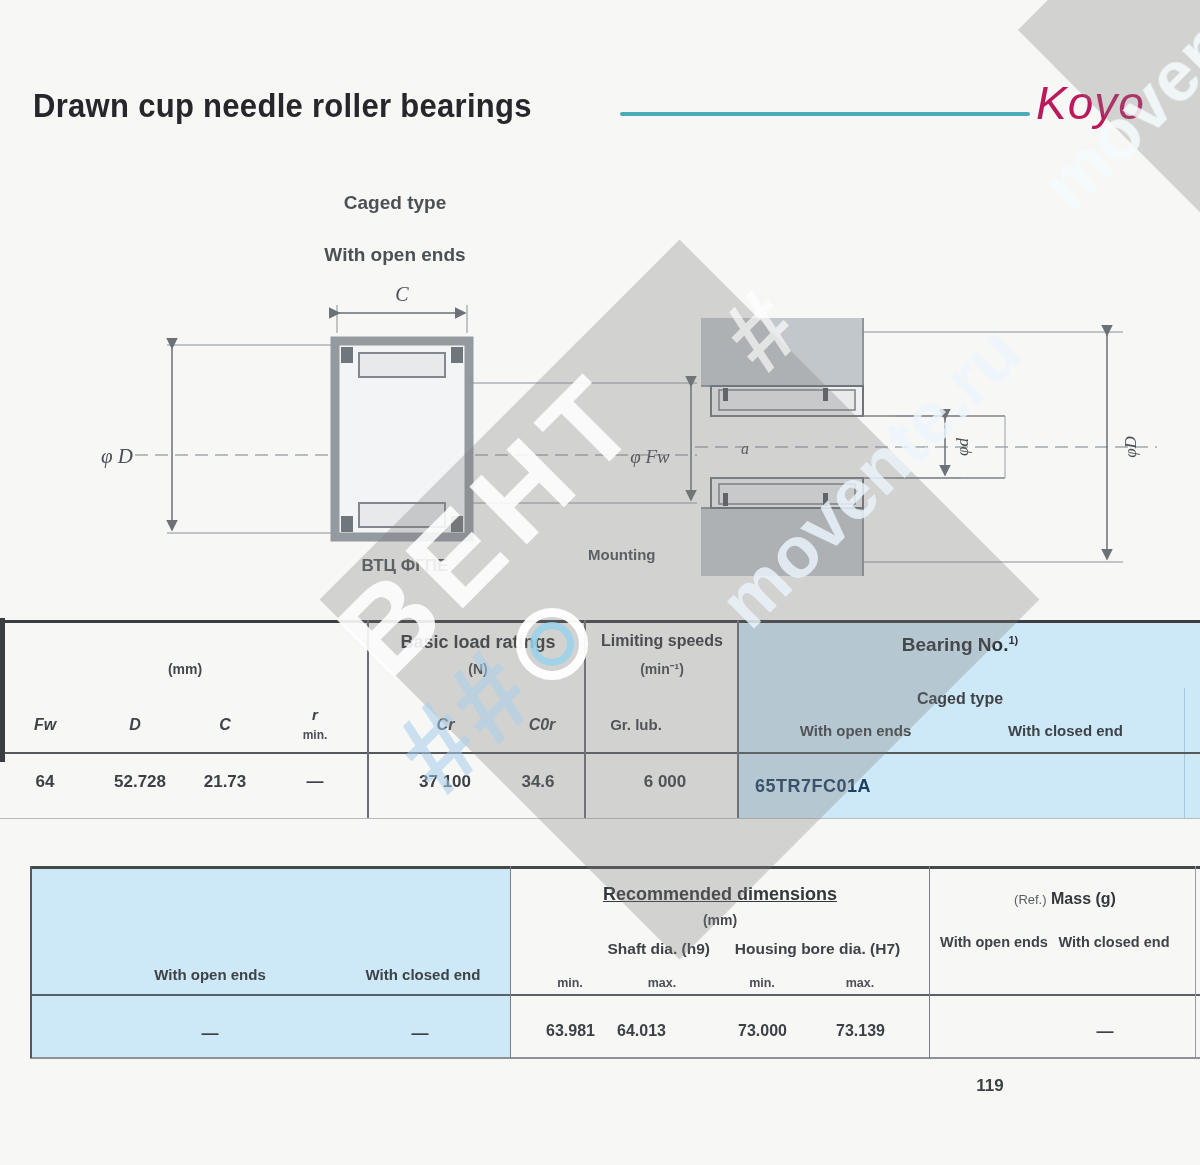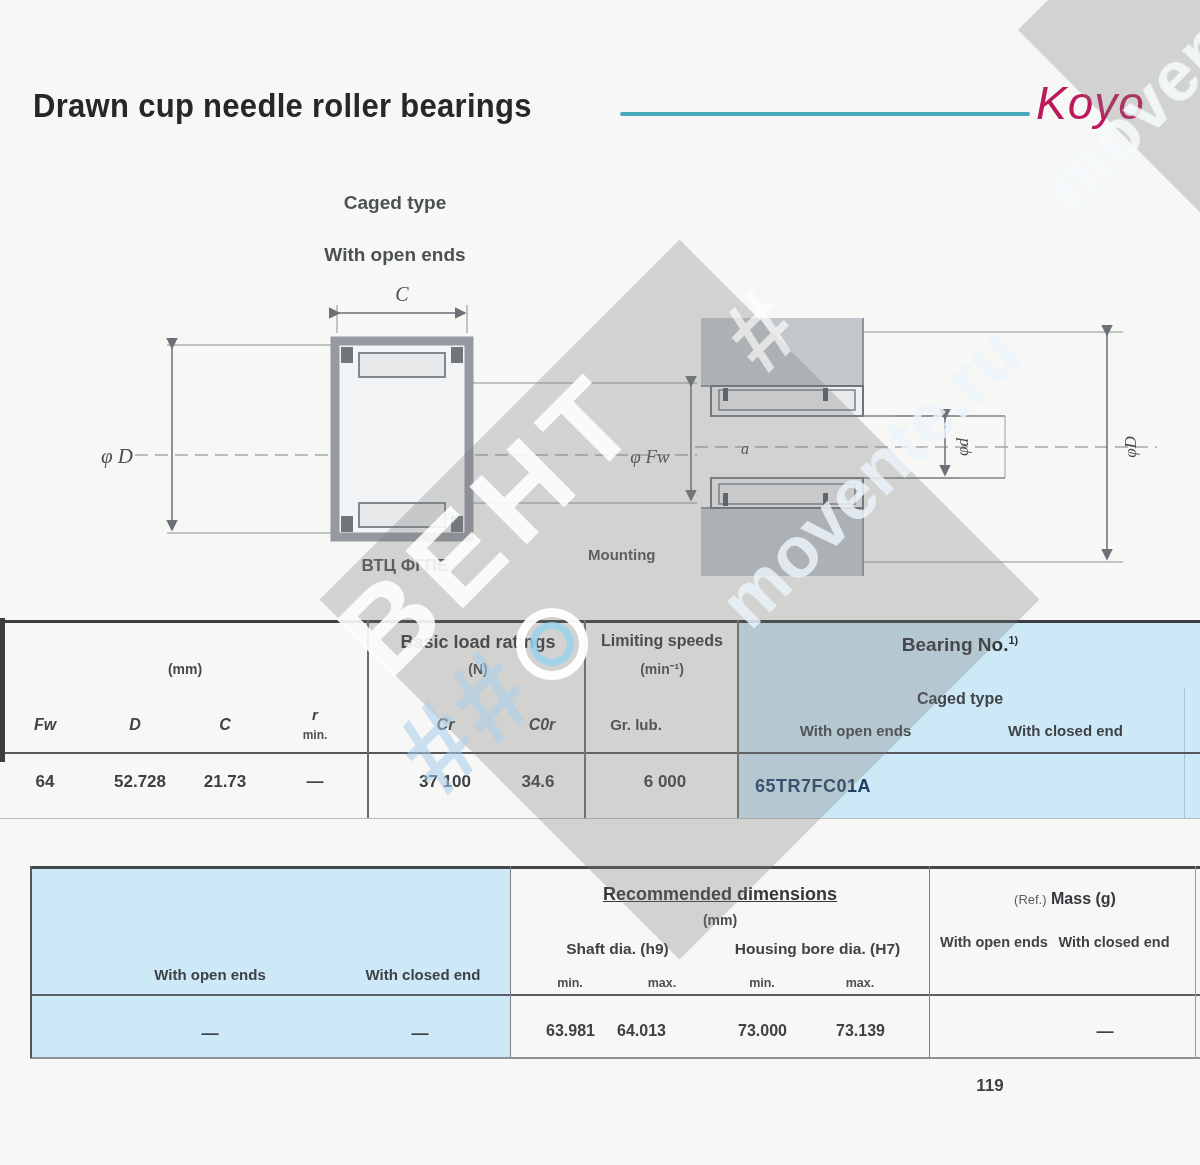--- a/index.html
+++ b/index.html
@@ -179,21 +179,21 @@
   <div class="abs" style="left:929px; top:866px; width:1px; height:192px; background:#7b8084;"></div>
   <div class="abs" style="left:1195px; top:866px; width:1px; height:192px; background:#9a9ea2;"></div>
 
   <div class="abs gsub2 c" style="left:105px; top:966px; width:210px; font-size:15px;">With open ends</div>
   <div class="abs gsub2 c" style="left:318px; top:966px; width:210px; font-size:15px;">With closed end</div>
   <div class="abs cell c" style="left:160px; top:1024px; width:100px;">—</div>
   <div class="abs cell c" style="left:370px; top:1024px; width:100px;">—</div>
 
   <div class="abs gtitle c" style="left:520px; top:884px; width:400px;text-decoration:underline;">Recommended dimensions</div>
   <div class="abs gunit c" style="left:520px; top:912px; width:400px;">(mm)</div>
-  <div class="abs gsub2 c" style="left:525px; top:940px; width:185px; font-size:15.5px;">Shaft dia. (h9)</div>
+  <div class="abs gsub2 c" style="left:525px; top:940px; width:185px; font-size:15.5px;text-align:right;">Shaft dia. (h9)</div>
   <div class="abs gsub2 c" style="left:705px; top:940px; width:225px; font-size:15.5px;">Housing bore dia. (H7)</div>
   <div class="abs c" style="left:540px; top:976px; width:60px; font-size:12.5px; font-weight:700; color:#4c5054;">min.</div>
   <div class="abs c" style="left:632px; top:976px; width:60px; font-size:12.5px; font-weight:700; color:#4c5054;">max.</div>
   <div class="abs c" style="left:732px; top:976px; width:60px; font-size:12.5px; font-weight:700; color:#4c5054;">min.</div>
   <div class="abs c" style="left:830px; top:976px; width:60px; font-size:12.5px; font-weight:700; color:#4c5054;">max.</div>
   <div class="abs cell c" style="left:533px; top:1022px; width:75px; font-size:16px;">63.981</div>
   <div class="abs cell c" style="left:604px; top:1022px; width:75px; font-size:16px;">64.013</div>
   <div class="abs cell c" style="left:725px; top:1022px; width:75px; font-size:16px;">73.000</div>
   <div class="abs cell c" style="left:823px; top:1022px; width:75px; font-size:16px;">73.139</div>
 

